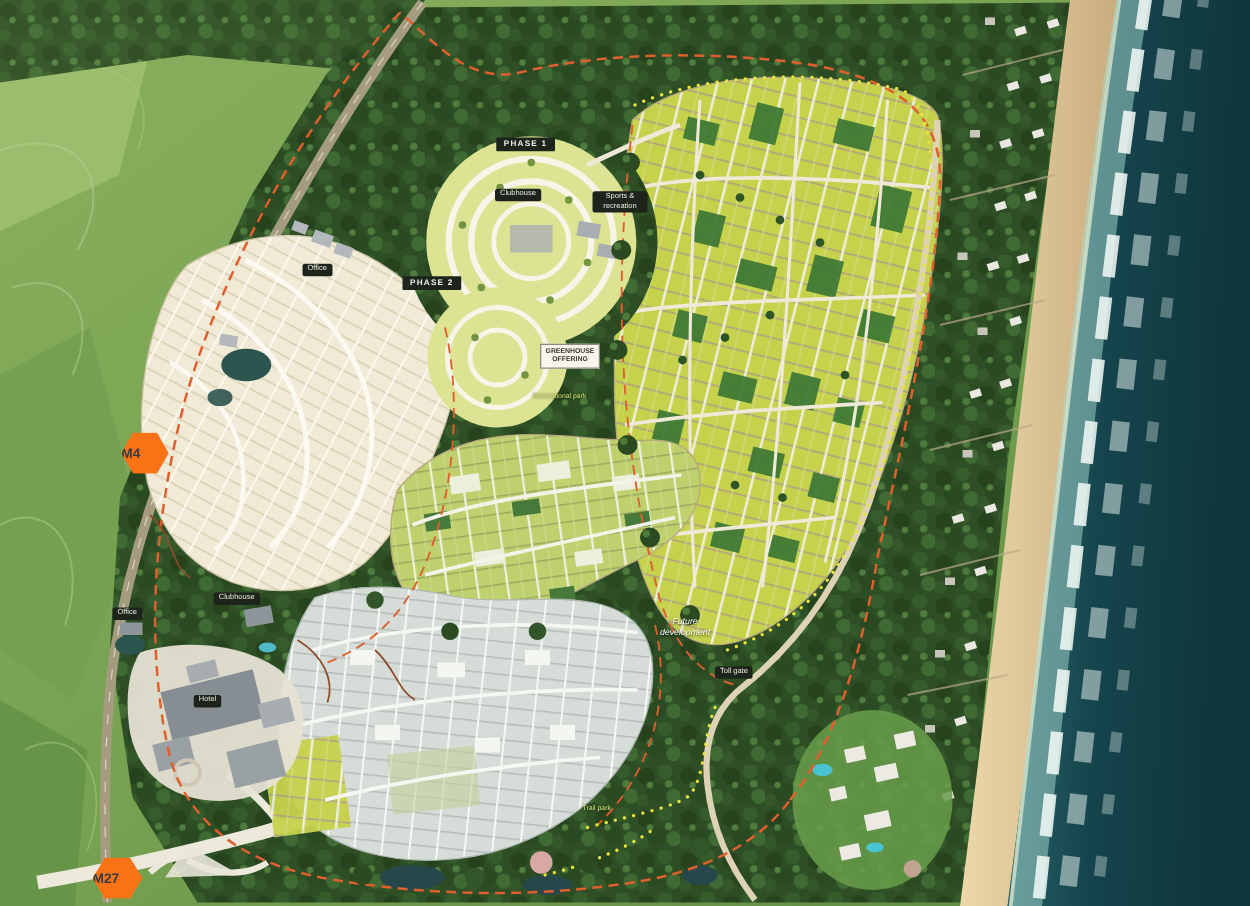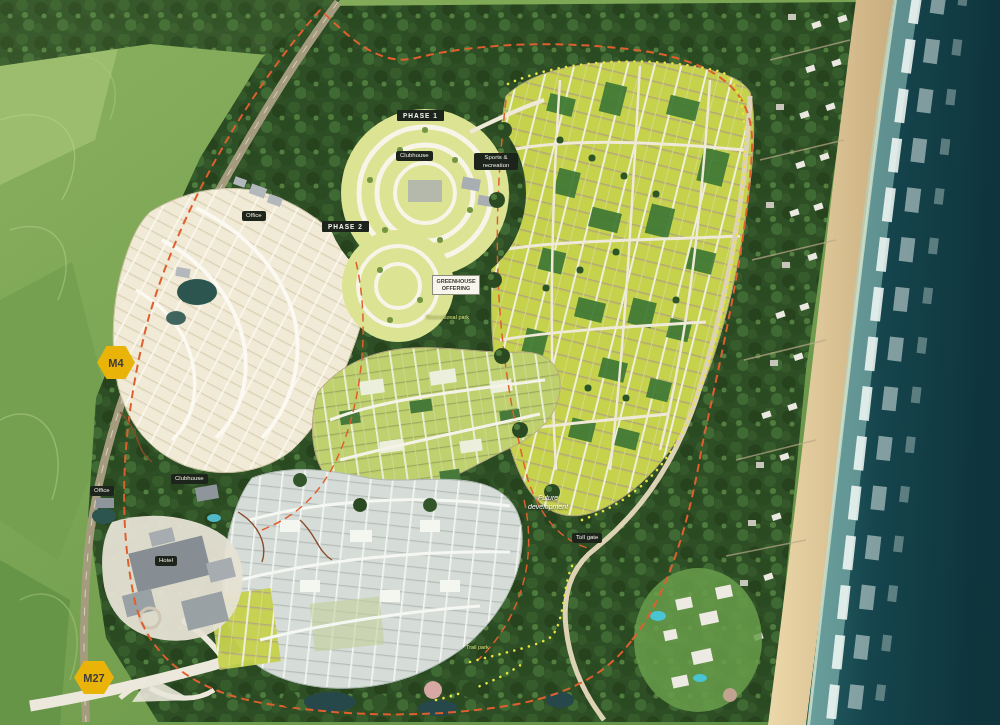--- a/index.html
+++ b/index.html
@@ -1,22 +1,22 @@
 <!DOCTYPE html>
 <html style="--label-bg: #1d241c; --boundary: #df5f2e; --trail: #e8e43f; --ocean-deep: #0e343c; --ocean-shallow: #2e6f72; --sand: #e2cba0; --forest: #2e4f26; --plots-yellow: #c6d14c; --plots-green: #3c7734; --plots-cream: #f0ead6; --plots-grey: #d6dcd8;"><head>
 <meta charset="utf-8">
 <style>
   html,body{margin:0;padding:0;background:#222;}
   #stage{position:relative;width:1000px;height:725px;overflow:hidden;
          font-family:"Liberation Sans",sans-serif;background:#6f9c4d;}
   #art{position:absolute;left:0;top:0;}
   .ovl{position:absolute;z-index:5;}
-  .hex{width:38px;height:33px;background:#eab308;color:#3c3c3c;
+  .hex{width:38px;height:33px;background:#f97316;color:#3c3c3c;
        clip-path:polygon(25% 0%,75% 0%,100% 50%,75% 100%,25% 100%,0% 50%);
-       display:flex;align-items:center;justify-content:center;
+       display:flex;align-items:center;justify-content:flex-start;
        font-size:11px;font-weight:bold;}
   .banner{background:var(--label-bg,#1d241c);color:#f4f4ee;font-size:6.5px;
           font-weight:bold;letter-spacing:1px;padding:2px 6px;border-radius:1px;
           white-space:nowrap;}
   .tag{background:var(--label-bg,#1d241c);color:#eceide;color:#ecead e0;
        color:#eceade;font-size:6px;padding:1px 4px;border-radius:2px;
        white-space:nowrap;text-align:center;line-height:1.25;}
   .tag.multi{white-space:normal;width:36px;}
   .whitebox{background:#f7f5ec;border:0.5px solid #8b8b7d;color:#3a3a30;
             font-size:5.5px;font-weight:bold;text-align:center;line-height:1.3;
@@ -381,21 +381,21 @@
     <circle cx="290" cy="700" r="8" fill="#2b4a21"></circle>
         <circle cx="380" cy="702" r="8" fill="#33552a"></circle>
     <circle cx="470" cy="690" r="8" fill="#2b4a21"></circle>
         <circle cx="560" cy="678" r="8" fill="#33552a"></circle>
   </g>
 </svg>
 
 <div class="ovl hex" style="left:97px;top:346px">
   <span>M4</span>
 </div>
-<div class="ovl hex" style="left:74px;top:661px;width:40px">
+<div class="ovl hex" style="left:74px;top:686px;width:40px">
   <span>M27</span>
 </div>
 
 <div class="ovl banner" style="left:397px;top:110px">PHASE 1</div>
 <div class="ovl banner" style="left:322px;top:221px">PHASE 2</div>
 
 <div class="ovl tag" style="left:242px;top:211px">Office</div>
 <div class="ovl tag" style="left:396px;top:151px">Clubhouse</div>
 <div class="ovl tag multi" style="left:474px;top:153px">Sports &amp; recreation</div>
 

